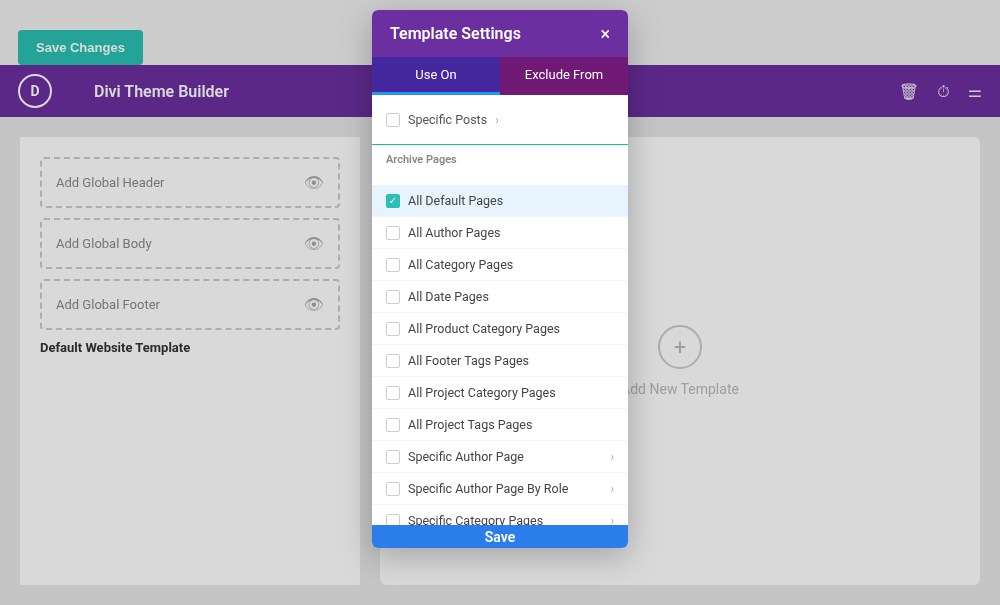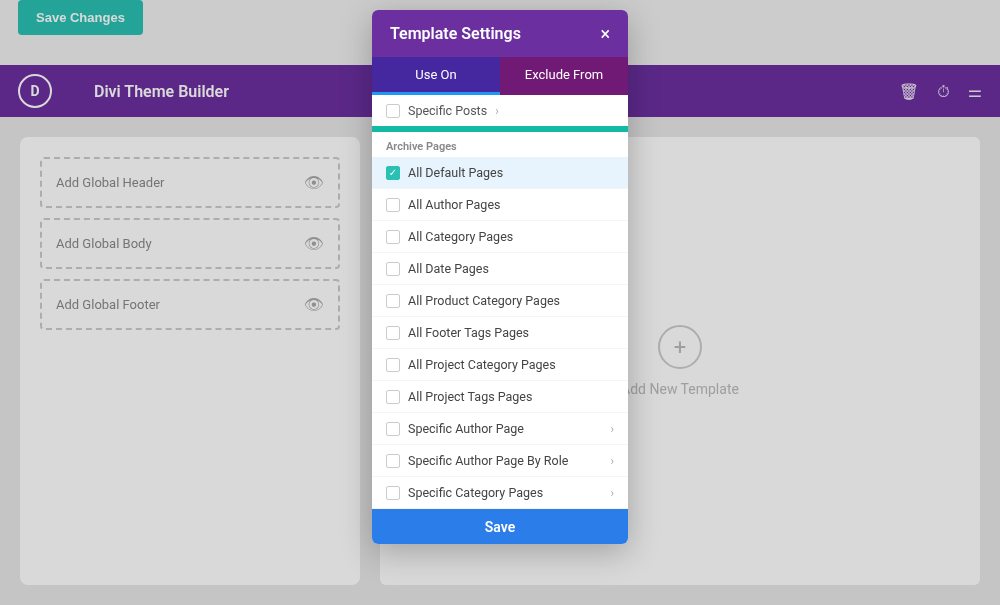--- a/index.html
+++ b/index.html
@@ -10,21 +10,21 @@
       height: 605px;
       overflow: hidden;
       position: relative;
     }
 
     
     #top-bar {
       background: #f0f0f0;
       height: 65px;
       display: flex;
-      align-items: flex-start;
+      align-items: flex-end;
       padding: 0 18px;
     }
 
     #save-changes-btn {
       background: #2bc0b4;
       color: white;
       border: none;
       border-radius: 4px;
       padding: 10px 18px;
       font-size: 13px;
@@ -88,21 +88,21 @@
       display: flex;
       height: calc(605px - 117px);
       background: #e8e8e8;
       padding: 20px;
       gap: 20px;
     }
 
     
     #left-panel {
       background: white;
-      border-radius: 8px;
+      border-radius: 2px;
       padding: 20px;
       width: 340px;
       flex-shrink: 0;
     }
 
     .template-box {
       border: 2px dashed #ccc;
       border-radius: 4px;
       padding: 14px;
       display: flex;
@@ -235,32 +235,32 @@
     #modal-scroll::-webkit-scrollbar-track {
       background: #f5f5f5;
     }
     #modal-scroll::-webkit-scrollbar-thumb {
       background: #ccc;
       border-radius: 3px;
     }
 
     
     .partial-item {
-      padding: 8px 14px;
+      padding: 17px 14px;
       font-size: 12.5px;
       color: #555;
-      border-bottom: 6px solid #14b8a6;
+      border-bottom: 1px solid #14b8a6;
       display: flex;
       align-items: center;
       gap: 8px;
     }
 
     
     .section-header {
-      padding: 8px 14px 4px;
+      padding: 8px 14px 19px;
       font-size: 11px;
       color: #888;
       font-weight: 600;
     }
 
     
     .list-item {
       padding: 8px 14px;
       font-size: 12.5px;
       color: #444;
@@ -300,21 +300,21 @@
     }
 
     .chevron-right {
       color: #aaa;
       font-size: 12px;
     }
 
     
     #modal-footer {
       background: #2b7de9;
-      padding: 8px;
+      padding: 2px;
       text-align: center;
       cursor: pointer;
     }
 
     #modal-save-btn {
       color: white;
       font-size: 14px;
       font-weight: 600;
     }
   </style>
@@ -345,20 +345,21 @@
       <span class="eye-icon">👁</span>
     </div>
     <div class="template-box">
       <span>Add Global Body</span>
       <span class="eye-icon">👁</span>
     </div>
     <div class="template-box">
       <span>Add Global Footer</span>
       <span class="eye-icon">👁</span>
     </div>
+    <div id="default-label">Default Website Template</div>
   </div>
 
   <div id="right-panel">
     <div id="add-new-circle">
       <span>+</span>
     </div>
     <span id="add-new-label">Add New Template</span>
   </div>
 </div>
 

